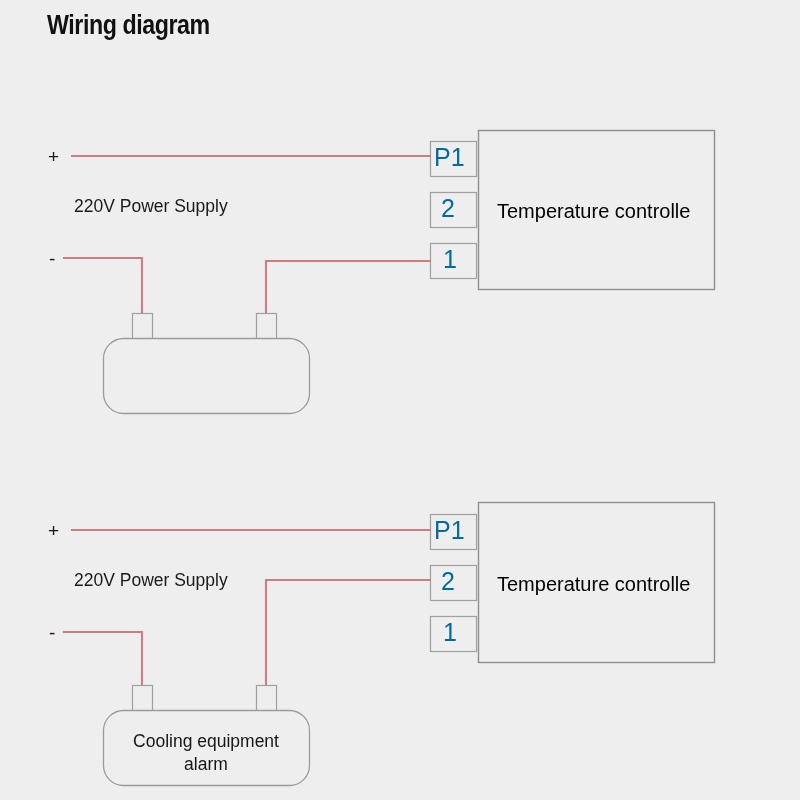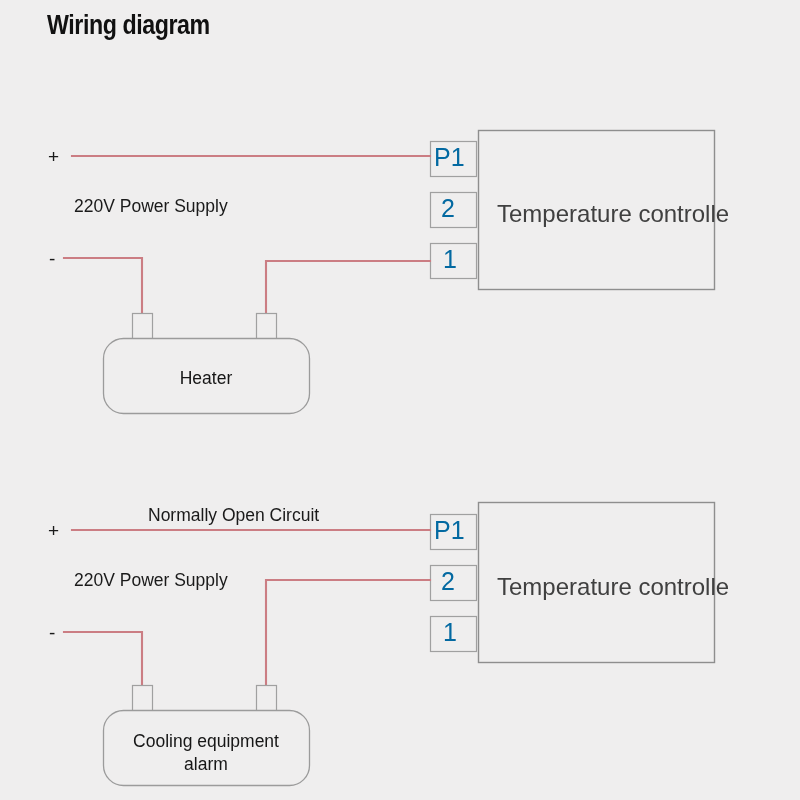--- a/index.html
+++ b/index.html
@@ -79,22 +79,22 @@
   }
   .terminal-label {
     position: absolute;
     font-size: 25px;
     color: #0369a1;
     font-family: "Liberation Sans", sans-serif;
     line-height: 1;
   }
   .controller-label {
     position: absolute;
-    font-size: 24px;
-    color: #404040;
+    font-size: 20px;
+    color: #000000;
     white-space: nowrap;
   }
   .device-label {
     position: absolute;
     font-size: 17.5px;
     color: #161616;
     text-align: center;
     line-height: 1.35;
   }
 </style>
@@ -154,23 +154,21 @@
   <div class="lbl supply-label" style="left:74px; top:196px;">220V Power Supply</div>
 
   <div class="lbl polarity" style="left:49px; top:248px;">-</div>
 
   <div class="terminal-label" style="left:434px; top:145px;">P1</div>
   <div class="terminal-label" style="left:441px; top:196px;">2</div>
   <div class="terminal-label" style="left:443px; top:247px;">1</div>
 
   <div class="controller-label" style="left:497px; top:200px;">Temperature controlle</div>
 
-  <div class="device-label" style="left:103px; top:367px; width:206px;">Heater</div>
 
-  <div class="lbl circuit-label" style="left:148px; top:505px;">Normally Open Circuit</div>
 
   <div class="lbl polarity" style="left:48px; top:520px;">+</div>
 
   <div class="lbl supply-label" style="left:74px; top:570px;">220V Power Supply</div>
 
   <div class="lbl polarity" style="left:49px; top:622px;">-</div>
 
   <div class="terminal-label" style="left:434px; top:518px;">P1</div>
   <div class="terminal-label" style="left:441px; top:569px;">2</div>
   <div class="terminal-label" style="left:443px; top:620px;">1</div>

